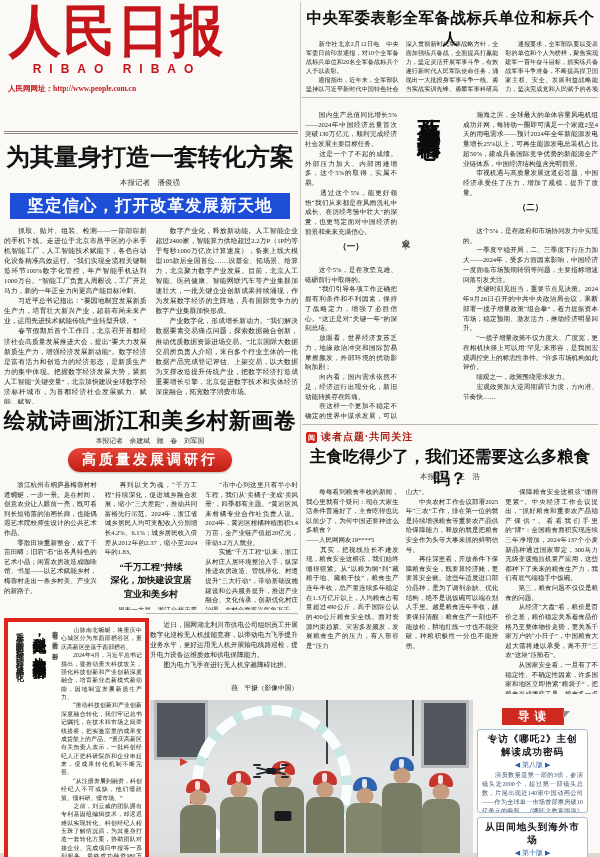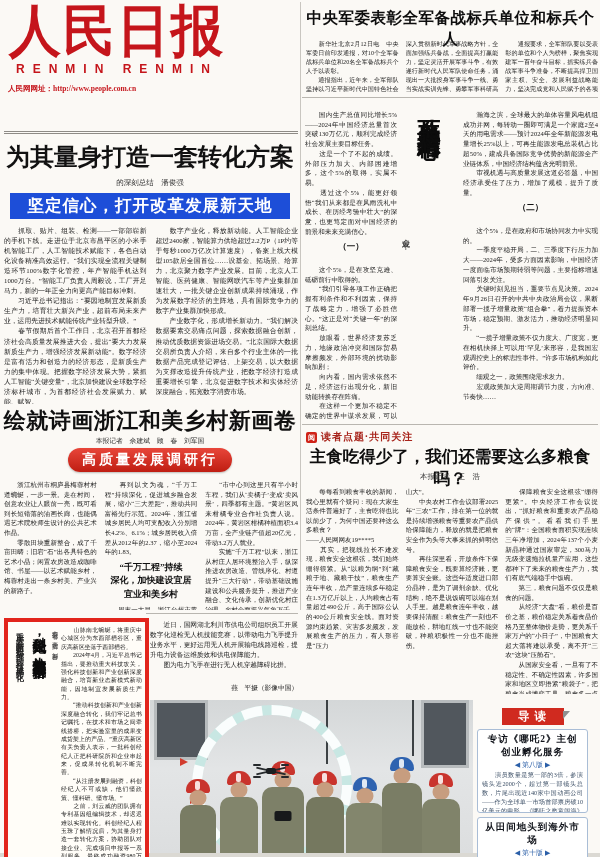--- a/index.html
+++ b/index.html
@@ -100,41 +100,41 @@
   .dd-x{font-size:6.2px;line-height:1.45;text-align:justify;white-space:pre-line;color:#3c4f66;}
   .turnline{left:146px;top:613px;width:152px;}
   .pageedge{left:0;top:853px;width:600px;height:4px;background:#dbd9d3;}
 </style>
 </head>
 <body>
 
 <div id="page">
 
   <div class="abs mh-title">人民日报</div>
-  <div class="abs mh-sub sans">RENMIN RENMIN</div>
+  <div class="abs mh-sub sans">RIBAO RIBAO</div>
   <div class="abs mh-web">人民网网址：http://www.people.com.cn</div>
 
 
   <div class="abs mil-h sans">中央军委表彰全军备战标兵单位和标兵个人</div>
   <div class="abs mil-cols">
     <div class="just">　　新华社北京2月12日电　中央军委日前印发通报，对10个全军备战标兵单位和20名全军备战标兵个人予以表彰。
 　　通报指出，近年来，全军部队坚持以习近平新时代中国特色社会主义思想为指导，深入贯彻习近平强军思想，</div>
     <div class="just">深入贯彻新时代军事战略方针，全面加强练兵备战，全面提高打赢能力，坚定灵活开展军事斗争，有效遂行新时代人民军队使命任务，涌现出一大批投身军事斗争一线、勇当实战实训先锋、勇攀军事科研高峰的精兵劲旅。</div>
     <div class="just">　　通报要求，全军部队要以受表彰的单位和个人为榜样，聚焦实现建军一百年奋斗目标，抓实练兵备战军事斗争准备，不断提高捍卫国家主权、安全、发展利益战略能力，坚决完成党和人民赋予的各项任务。</div>
   </div>
 
   <div class="abs vrule" style="left:300px;top:2px;height:608px;"></div>
   <div class="abs hrule" style="left:302px;top:97px;width:296px;"></div>
   <div class="abs hrule" style="left:302px;top:424px;width:296px;"></div>
   <div class="abs hrule turnline"></div>
   <div class="abs pageedge"></div>
 
   <div class="abs bj-rule"></div>
   <div class="abs bj-h">为其量身打造一套转化方案</div>
-  <div class="abs bj-by">的深刻总结　潘俊强</div>
+  <div class="abs bj-by">本报记者　潘俊强</div>
   <div class="abs bj-banner sans">坚定信心，打开改革发展新天地</div>
   <div class="abs bj-cols">
     <div class="just">　　抓取、贴片、组装、检测——一部部崭新的手机下线。走进位于北京市昌平区的小米手机智能工厂，人工智能技术赋能下，各色自动化设备精准高效运行。“我们实现全流程关键制造环节100%数字化管控，年产智能手机达到1000万台。”智能工厂负责人周毅说，工厂开足马力，新的一年正全力向更高产能目标冲刺。
 　　习近平总书记指出：“要因地制宜发展新质生产力，培育壮大新兴产业，超前布局未来产业，运用先进技术赋能传统产业转型升级。”
 　　春节假期后首个工作日，北京召开首都经济社会高质量发展推进大会，提出“要大力发展新质生产力，增强经济发展新动能”。数字经济是富有活力和创造力的经济形态，是新质生产力的集中体现。把握数字经济发展大势，紧抓人工智能“关键变量”，北京加快建设全球数字经济标杆城市，为首都经济社会发展赋力、赋能、赋智。</div>
     <div class="just">　　数字产业化，释放新动能。人工智能企业超过2400家，智能算力供给超过2.2万P（1P约等于每秒1000万亿次计算速度），备案上线大模型105款居全国首位……设基金、拓场景、给算力，北京聚力数字产业发展。目前，北京人工智能、医药健康、智能网联汽车等产业集群加速壮大，一批关键企业创新成果持续涌现，作为发展数字经济的主阵地，具有国际竞争力的数字产业集群加快形成。
 　　产业数字化，形成增长新动力。“我们解决数据要素交易痛点问题，探索数据融合创新，推动优质数据资源进场交易。”北京国际大数据交易所负责人介绍，来自多个行业主体的一批数据产品完成登记评估、上架交易，以大数据为支撑改造提升传统产业，把数字经济打造成重要增长引擎，北京促进数字技术和实体经济深度融合，拓宽数字消费市场。</div>
   </div>
 
   <div class="abs gw">
@@ -281,21 +281,21 @@
         <div class="p-body" style="background:#80836a;"></div>
     </div>
   </div>
 
   <div class="abs dd">
     <div class="dd-banner sans">
       <span>导读</span>
       <span class="dd-fold"></span>
     </div>
     <div class="dd-item" style="height:76px;">
-      <div class="dd-t">专访《哪吒2》主创　创业孵化服务</div>
+      <div class="dd-t">专访《哪吒2》主创　解读成功密码</div>
       <div class="dd-p sans">◀  第八版  ▶</div>
       <div class="dd-x">　　演员数量是第一部的3倍，参演镜头近2000个，超过第一部镜头总数，片尾出现近140家中国动画公司——作为全球单一市场首部票房破10亿美元的电影，《哪吒之魔童闹海》的成功奥秘是什么？</div>
     </div>
     <div class="dd-item" style="height:54px;">
       <div class="dd-t">从田间地头到海外市场</div>
       <div class="dd-p sans">◀  第十版  ▶</div>
       <div class="dd-x">　　信阳的毛尖远销海外，修文的猕猴桃走红世界，中国农产品开辟出一条“出海”的全新之路。看似普通的乡土物产，却展现出独特魅力和广阔前景。乡土“小产品”，缘何成为农业现代化大文章的解题出路？</div>
     </div>
   </div>
 

